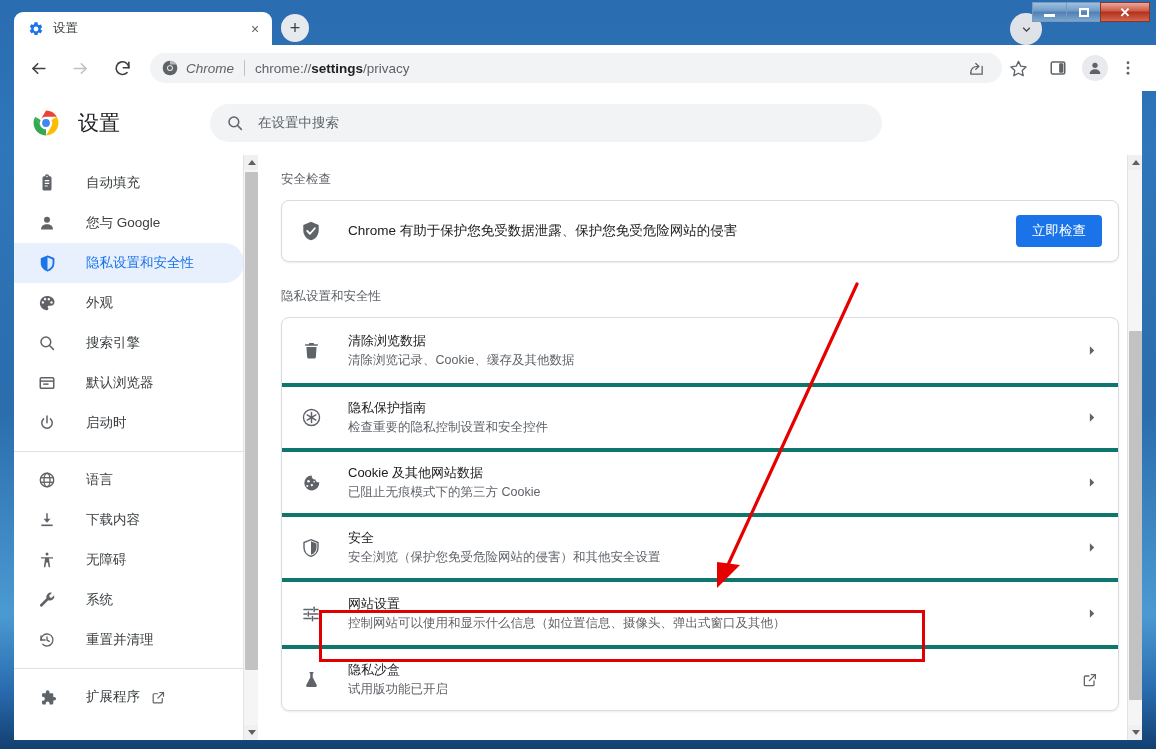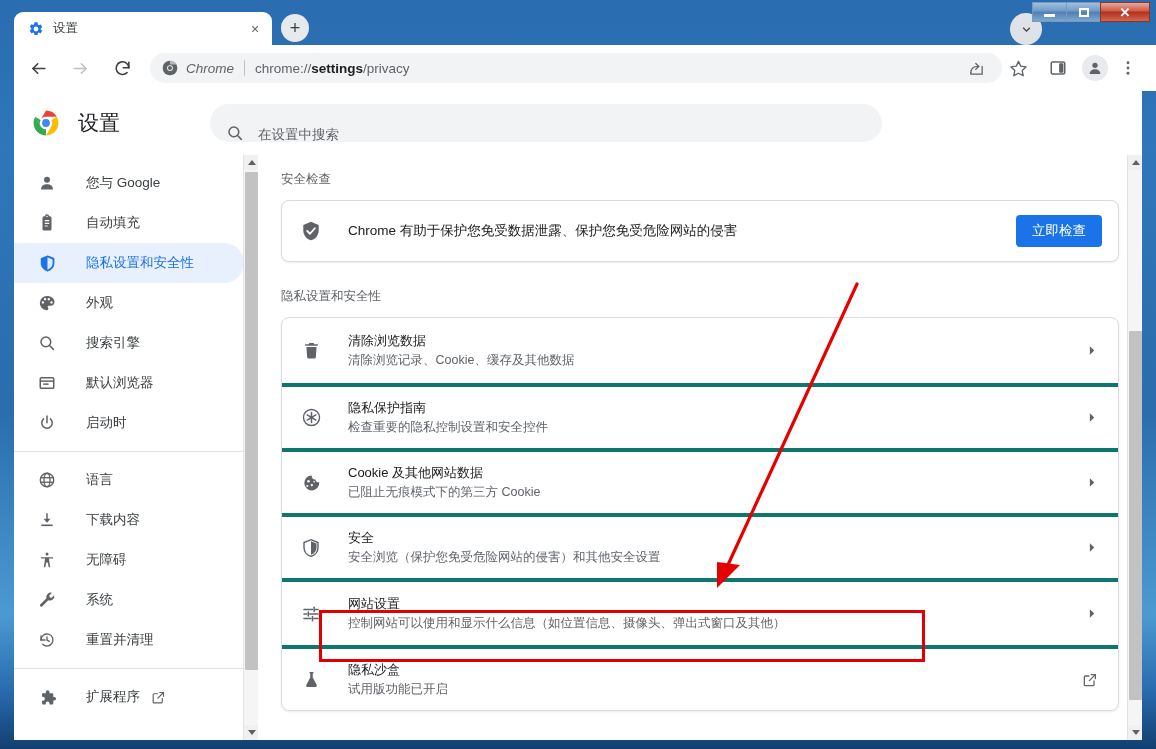--- a/index.html
+++ b/index.html
@@ -117,21 +117,21 @@
     background: #ffffff;
     border-bottom: 1px solid #ffffff;
   }
   #chrome-logo { width: 26px; height: 26px; margin-left: 19px; flex: none; }
   #settings-title {
     margin-left: 19px; font-size: 21px; color: #202124; font-weight: 400;
   }
   #settings-search {
     margin-left: 90px; width: 672px; height: 38px;
     background: #f1f3f4; border-radius: 19px;
-    display: flex; align-items: flex-end; padding: 0 16px;
+    display: flex; align-items: center; padding: 0 16px;
   }
   #search-icon { color: #5f6368; margin-right: 14px; display:flex; flex:none; }
   #search-input {
     border: none; outline: none; background: transparent;
     font-size: 13.5px; color: #202124; flex: 1;
     font-family: "Liberation Sans", sans-serif;
   }
   #search-input::placeholder { color: #5f6368; }
 
   #settings-body {
@@ -381,33 +381,33 @@
     </div>
 
     <div id="settings-body">
 
       <div id="sidebar">
 
         <div class="nav-group">
           <div class="nav-item">
             <span class="nav-icon">
               <svg viewBox="0 0 24 24" width="18" height="18" fill="#5f6368">
+                  <path d="M16 3h-1.2a2.8 2.8 0 0 0-5.6 0H8a2 2 0 0 0-2 2v15a2 2 0 0 0 2 2h8a2 2 0 0 0 2-2V5a2 2 0 0 0-2-2zm-4-.7a1 1 0 1 1-1 1 1 1 0 0 1 1-1zM9 8h6v1.6H9zm0 3.6h6v1.6H9zm0 3.6h4v1.6H9z" fill="#5f6368"></path>
+                </svg>
+            </span>
+            <span class="nav-label">自动填充</span>
+          </div>
+          <div class="nav-item">
+            <span class="nav-icon">
+              <svg viewBox="0 0 24 24" width="18" height="18" fill="#5f6368">
                   <circle cx="12" cy="7.5" r="4"></circle>
                   <path d="M4 20.5c0-4.3 3.6-6.8 8-6.8s8 2.5 8 6.8z"></path>
                 </svg>
             </span>
             <span class="nav-label">您与 Google</span>
-          </div>
-          <div class="nav-item">
-            <span class="nav-icon">
-              <svg viewBox="0 0 24 24" width="18" height="18" fill="#5f6368">
-                  <path d="M16 3h-1.2a2.8 2.8 0 0 0-5.6 0H8a2 2 0 0 0-2 2v15a2 2 0 0 0 2 2h8a2 2 0 0 0 2-2V5a2 2 0 0 0-2-2zm-4-.7a1 1 0 1 1-1 1 1 1 0 0 1 1-1zM9 8h6v1.6H9zm0 3.6h6v1.6H9zm0 3.6h4v1.6H9z" fill="#5f6368"></path>
-                </svg>
-            </span>
-            <span class="nav-label">自动填充</span>
           </div>
           <div class="nav-item active">
             <span class="nav-icon">
               <svg viewBox="0 0 24 24" width="19" height="19" fill="#1a73e8">
                   <path d="M12 2 L20.5 5.5 V11.5 C20.5 16.6 16.9 20.9 12 22 C7.1 20.9 3.5 16.6 3.5 11.5 V5.5 Z"></path>
                   <path d="M12 2 L20.5 5.5 V11.5 C20.5 16.6 16.9 20.9 12 22 Z" fill="#1a73e8"></path>
                   <path d="M12 4.2 L18.4 6.9 V11.5 C18.4 15.3 15.7 18.7 12 19.8 Z" fill="#ffffff" opacity="0.85"></path>
                 </svg>
             </span>
             <span class="nav-label">隐私设置和安全性</span>

